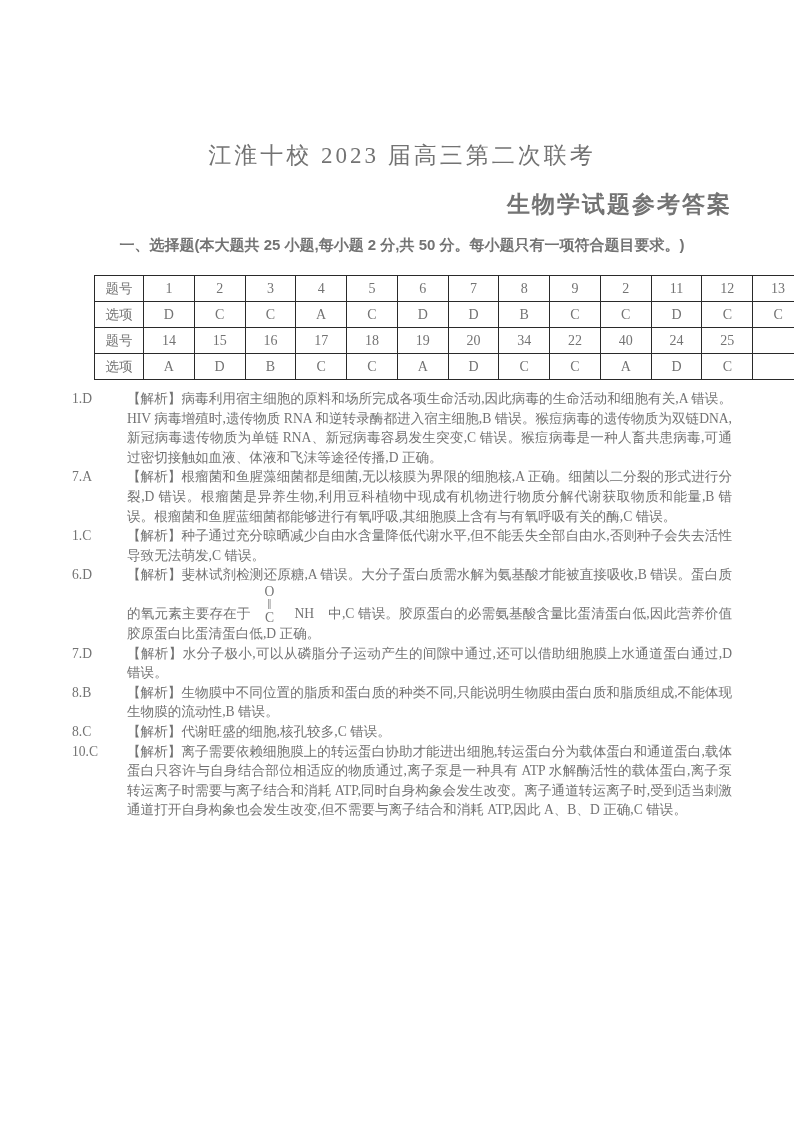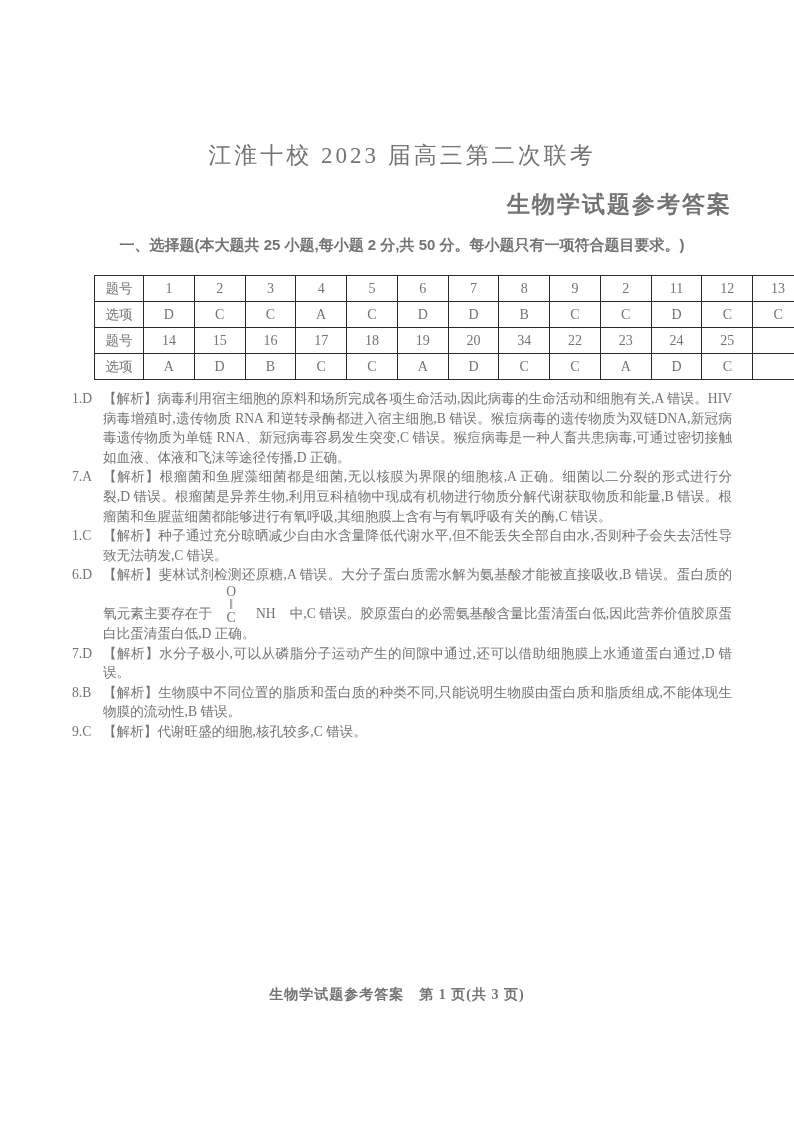--- a/index.html
+++ b/index.html
@@ -58,20 +58,21 @@
     font-size:13.5px;
   }
   .explanations{
     margin-top:9px;
   }
   .exp-item{
     display:flex;
     font-size:13.6px;
     line-height:19.6px;
     margin:0;
+    gap:24px;
   }
   .exp-num{
     flex:0 0 31px;
     white-space:nowrap;
   }
   .exp-text{
     flex:1 1 auto;
     text-align:justify;
   }
   .formula{
@@ -147,21 +148,21 @@
             <td class="row-label">题号</td>
             <td>14</td>
             <td>15</td>
             <td>16</td>
             <td>17</td>
             <td>18</td>
             <td>19</td>
             <td>20</td>
             <td>34</td>
             <td>22</td>
-            <td>23</td>
+            <td>40</td>
             <td>24</td>
             <td>25</td>
             <td></td>
           </tr>
           <tr>
             <td class="row-label">选项</td>
             <td>A</td>
             <td>D</td>
             <td>B</td>
             <td>C</td>
@@ -204,20 +205,23 @@
         </div>
         <div class="exp-item">
           <span class="exp-num">7.D</span>
           <span class="exp-text">【解析】水分子极小,可以从磷脂分子运动产生的间隙中通过,还可以借助细胞膜上水通道蛋白通过,D 错误。</span>
         </div>
         <div class="exp-item">
           <span class="exp-num">8.B</span>
           <span class="exp-text">【解析】生物膜中不同位置的脂质和蛋白质的种类不同,只能说明生物膜由蛋白质和脂质组成,不能体现生物膜的流动性,B 错误。</span>
         </div>
         <div class="exp-item">
-          <span class="exp-num">9.C</span>
+          <span class="exp-num">8.C</span>
           <span class="exp-text">【解析】代谢旺盛的细胞,核孔较多,C 错误。</span>
+        </div>
+        <div class="exp-item">
+          <span class="exp-num">10.C</span>
+          <span class="exp-text">【解析】离子需要依赖细胞膜上的转运蛋白协助才能进出细胞,转运蛋白分为载体蛋白和通道蛋白,载体蛋白只容许与自身结合部位相适应的物质通过,离子泵是一种具有 ATP 水解酶活性的载体蛋白,离子泵转运离子时需要与离子结合和消耗 ATP,同时自身构象会发生改变。离子通道转运离子时,受到适当刺激通道打开自身构象也会发生改变,但不需要与离子结合和消耗 ATP,因此 A、B、D 正确,C 错误。</span>
         </div>
       </div>
   </div>
 
-  <div class="page-footer">生物学试题参考答案　第 1 页(共 3 页)</div>
 </div>
 
 </body></html>

